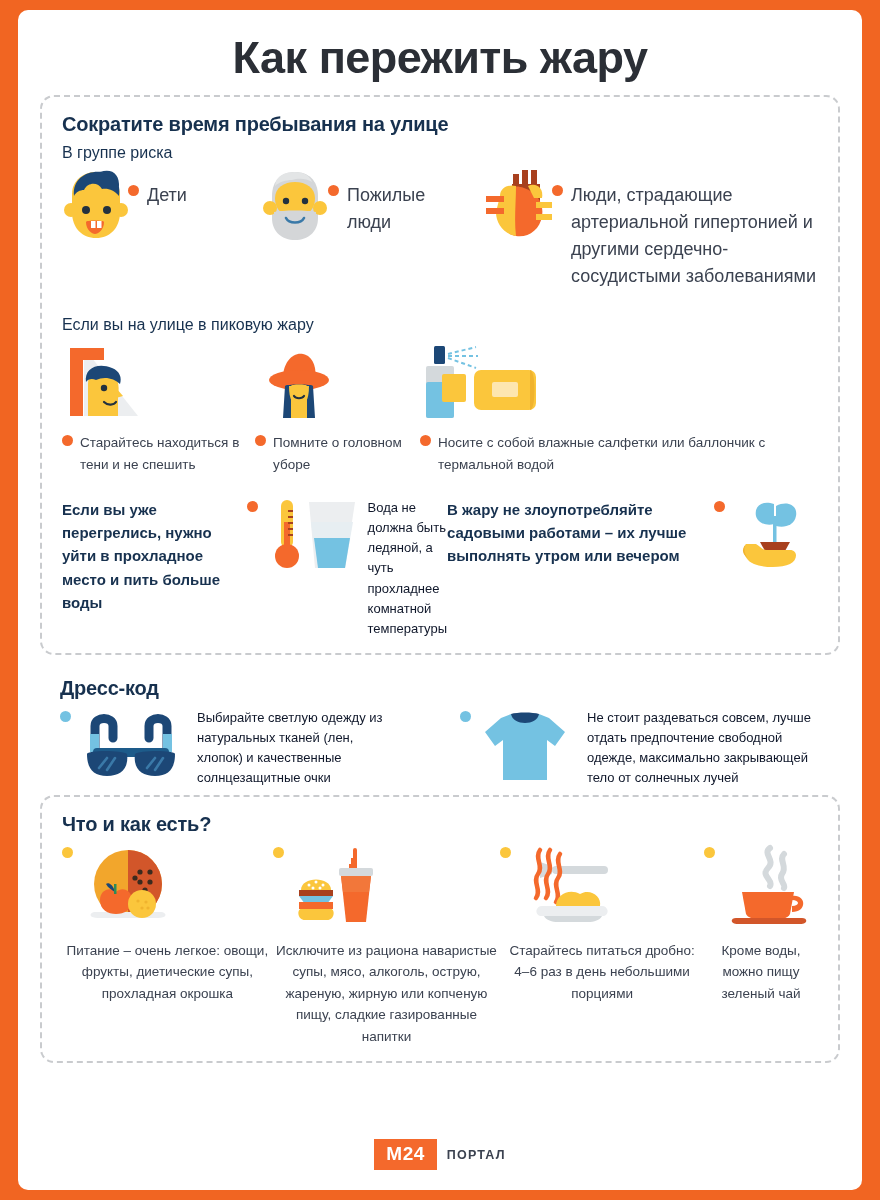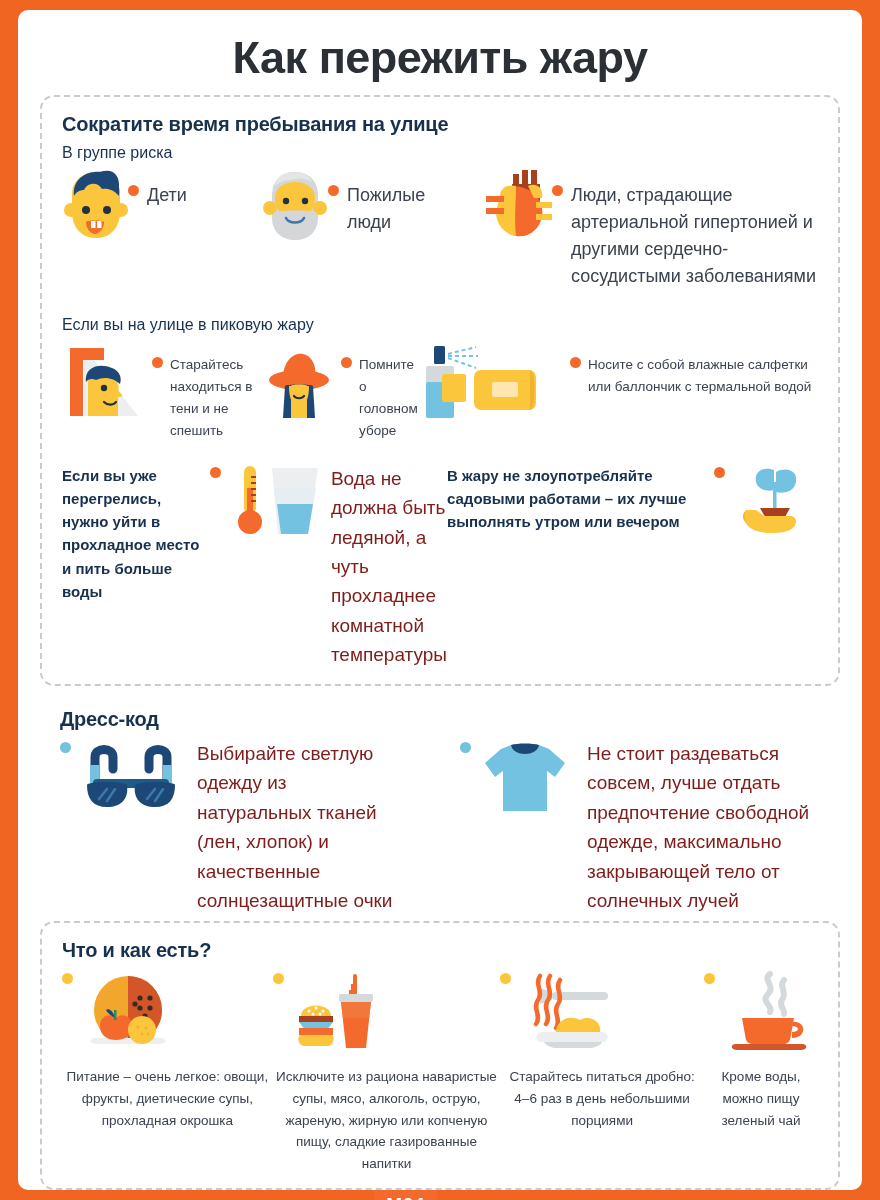--- a/index.html
+++ b/index.html
@@ -61,23 +61,23 @@
     letter-spacing: -0.2px;
   }
   .sect-h2 {
     font-size: 16px;
     font-weight: normal;
     color: #17314f;
     margin-bottom: 6px;
   }
 
   .body-t {
-    font-size: 19px;
+    font-size: 13px;
     line-height: 1.55;
-    color: #7f1d1d;
+    color: #0f172a;
   }
 
   
   .bul {
     width: 11px; height: 11px;
     border-radius: 50%;
     flex: 0 0 auto;
     margin-top: 3px;
   }
   .bul.orange { background: #f4692c; }
@@ -85,21 +85,21 @@
   .bul.yellow { background: #fbc63c; }
 
   
   .risk-row { display: flex; align-items: flex-start; margin-top: 4px; }
   .risk-item { display: flex; align-items: flex-start; }
   .risk-txt { display: flex; gap: 8px; margin-top: 14px; }
   .risk-txt .t { font-size: 18px; line-height: 1.5; color: #3b4250; }
 
   
   .peak-grid { display: flex; margin-top: 8px; }
-  .peak-col { display: flex; flex-direction: row; }
+  .peak-col { display: flex; flex-direction: column; }
   .peak-ico { height: 78px; display: flex; align-items: flex-end; }
   .peak-cap { display: flex; gap: 7px; margin-top: 12px; }
   .peak-cap .t { font-size: 13.5px; line-height: 1.62; color: #3b4250; }
 
   
   .two { display: flex; margin-top: 22px; }
   .two-col { display: flex; flex-direction: row; }
   .two-head {
     font-size: 15px; font-weight: bold; color: #17314f;
     line-height: 1.55; margin-bottom: 12px;

